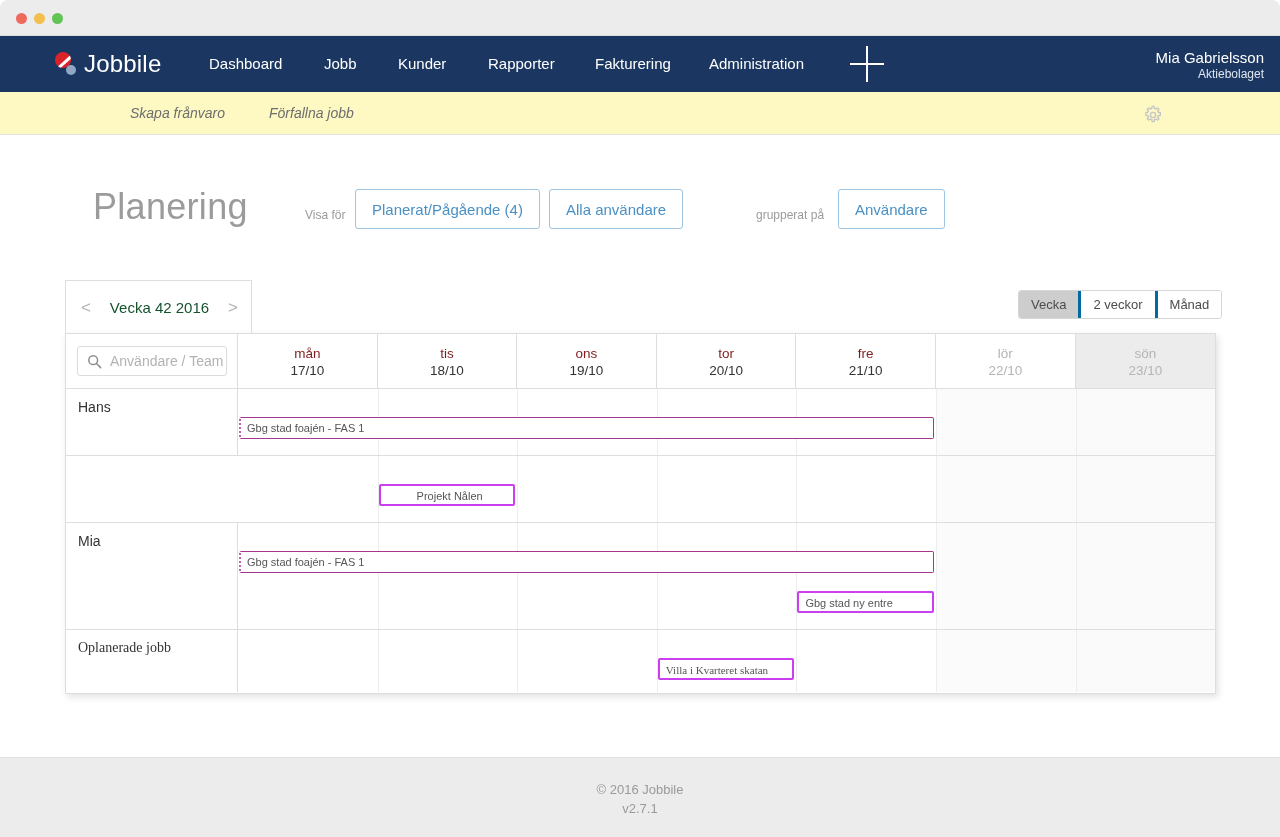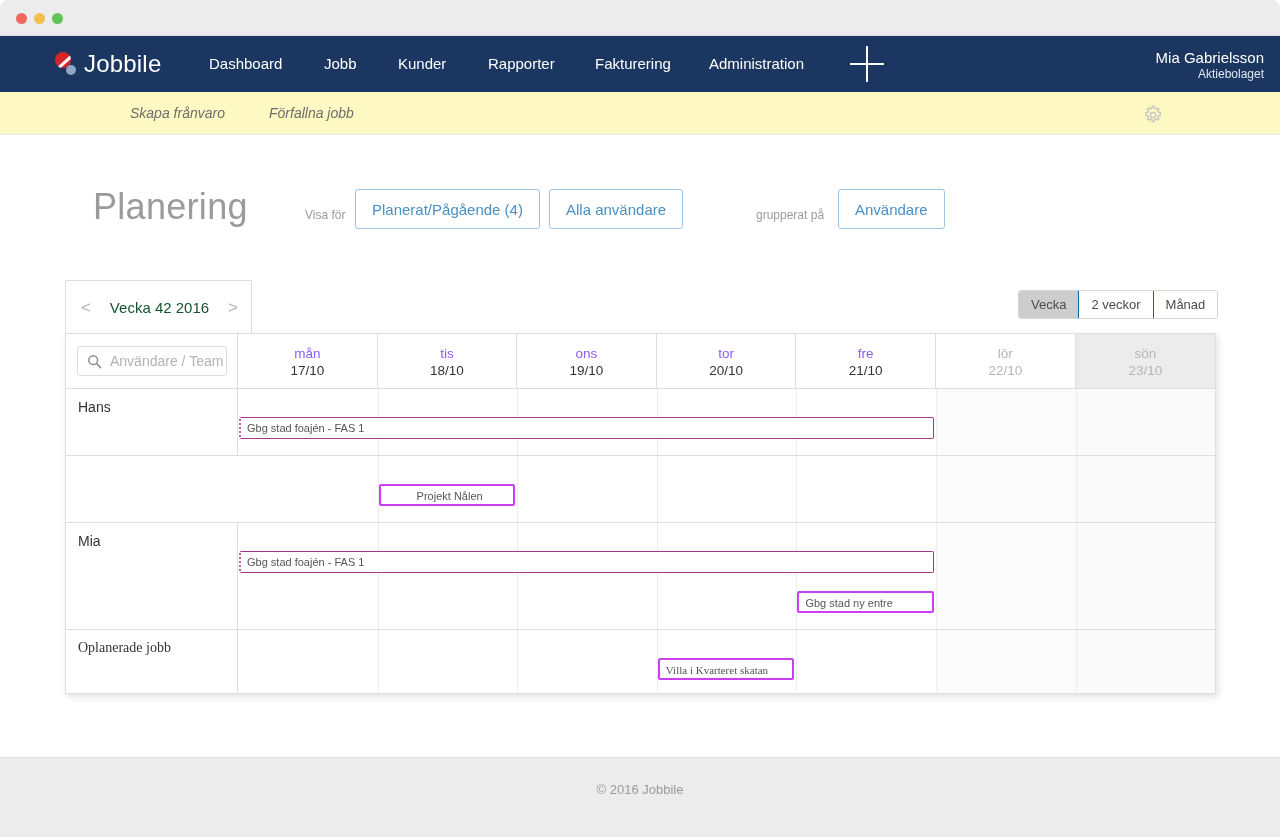--- a/index.html
+++ b/index.html
@@ -215,21 +215,21 @@
     border-radius: 3px;
     overflow: hidden;
   }
   .view-btn {
     height: 27px;
     line-height: 27px;
     padding: 0 12px;
     font-size: 13px;
     color: #4c4c4c;
     background: #ffffff;
-    border-right: 1px solid #0369a1;
+    border-right: 3px solid #0369a1;
     cursor: pointer;
     white-space: nowrap;
   }
   .view-btn:last-child { border-right: none; }
   .view-btn.active { background: #cdcdcd; }
 
   
   #calendar {
     position: absolute;
     left: 65px; top: 198px;
@@ -277,21 +277,21 @@
   #cal-search-input::placeholder { color: #b3b3b3; }
 
   .day-col-head {
     position: absolute;
     top: 0; height: 54px;
     border-right: 1px solid #dedede;
     text-align: center;
     padding-top: 11px;
   }
   .day-col-head:last-child { border-right: none; }
-  .day-name { font-size: 13.5px; color: #8b5cf6; line-height: 17px; font-weight: 400; }
+  .day-name { font-size: 13.5px; color: #7f1d1d; line-height: 17px; font-weight: 400; }
   .day-date { font-size: 13.5px; color: #333333; line-height: 17px; font-weight: 400; }
   .day-col-head.weekend .day-name,
   .day-col-head.weekend .day-date { color: #b5b5b5; }
   .day-col-head.shaded { background: #ececec; }
 
   #cal-body {
     position: absolute;
     left: 0; top: 55px;
     width: 1149px;
     height: 304px;
@@ -547,15 +547,16 @@
             <div class="col-line" style="left: 1009.6px;"></div>
             <div class="job-bar style-bright" style="left: 591.8px; width: 136.6px; top: 28px;">Villa i Kvarteret skatan</div>
           </div>
         </div>
 
     </div>
   </div>
 
   <div id="footer">
     <div id="footer-copy">© 2016 Jobbile</div>
+    <div id="footer-ver">v2.7.1</div>
   </div>
 
 </div>
 
 </body></html>

